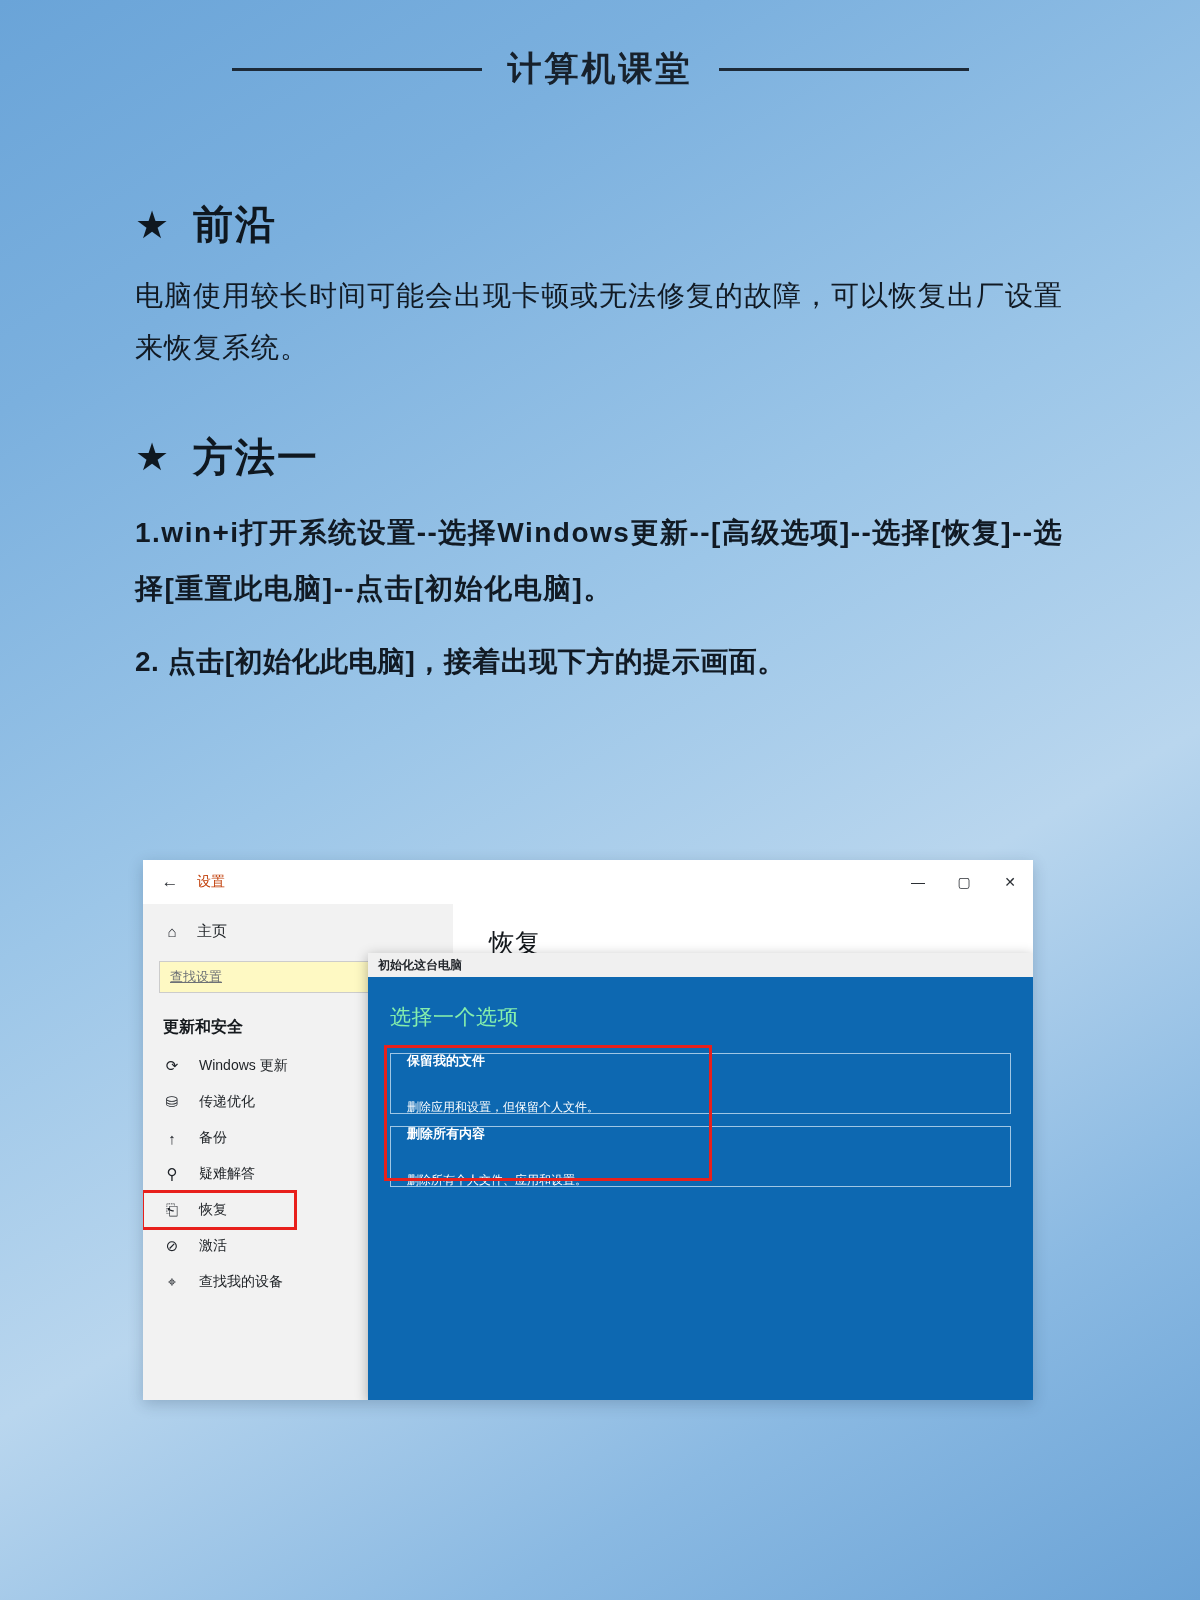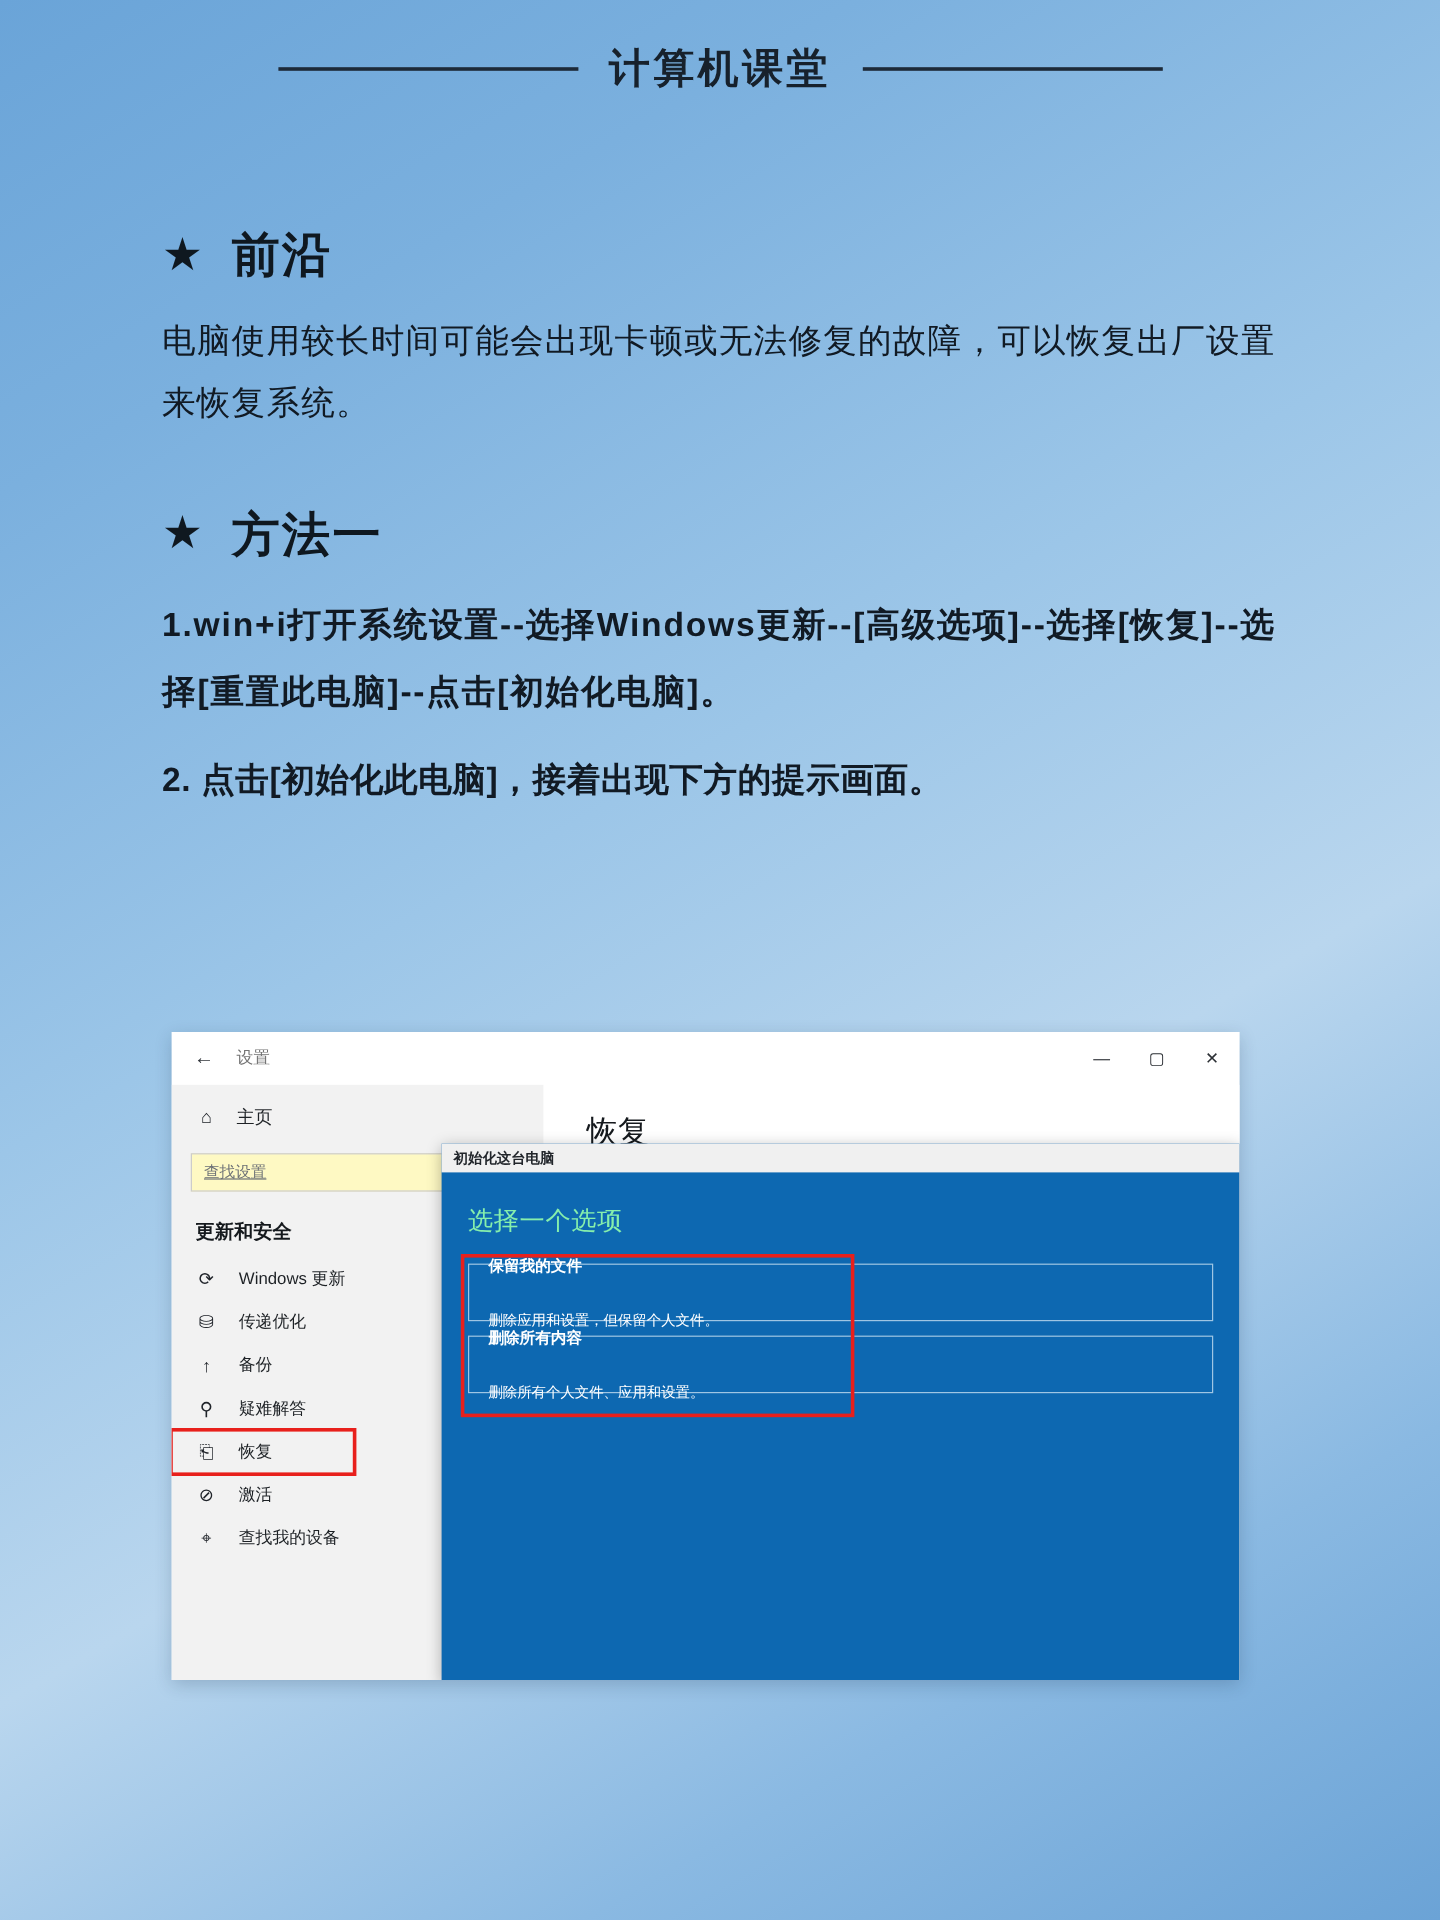--- a/index.html
+++ b/index.html
@@ -14,21 +14,21 @@
     overflow: hidden;
     position: relative;
   }
 
   
   .page-header {
     display: flex;
     align-items: center;
     justify-content: center;
     gap: 26px;
-    padding-top: 34px;
+    padding-top: 46px;
   }
   .page-header .rule {
     width: 250px;
     height: 3px;
     background: #1d2a38;
   }
   .page-header .title {
     font-size: 34px;
     font-weight: 700;
     color: #17212c;
@@ -91,21 +91,21 @@
   }
   .back-arrow {
     margin-left: 14px;
     font-size: 17px;
     color: #30343a;
     width: 26px;
     text-align: center;
   }
   .shot-title {
     font-size: 14px;
-    color: #737373;
+    color: #c2410c;
     margin-left: 14px;
   }
   .winbtns {
     position: absolute;
     right: 0;
     top: 0;
     height: 44px;
     display: flex;
     align-items: center;
   }
@@ -220,21 +220,21 @@
   .dlg-inner { padding: 26px 22px 0 22px; }
   .dlg-heading {
     color: #86efac;
     font-size: 21px;
     margin-bottom: 22px;
     letter-spacing: 0.5px;
   }
   .opt-wrap { position: relative; }
   .opt {
     border: 1px solid #9fc6e4;
-    height: 48px;
+    height: 61px;
     margin-bottom: 12px;
     padding: 6px 16px;
     box-sizing: border-box;
     color: #ffffff;
     display: flex;
     flex-direction: column;
     justify-content: center;
     gap: 27px;
   }
   .opt-title { font-size: 13px; font-weight: 700; line-height: 1.5; }

